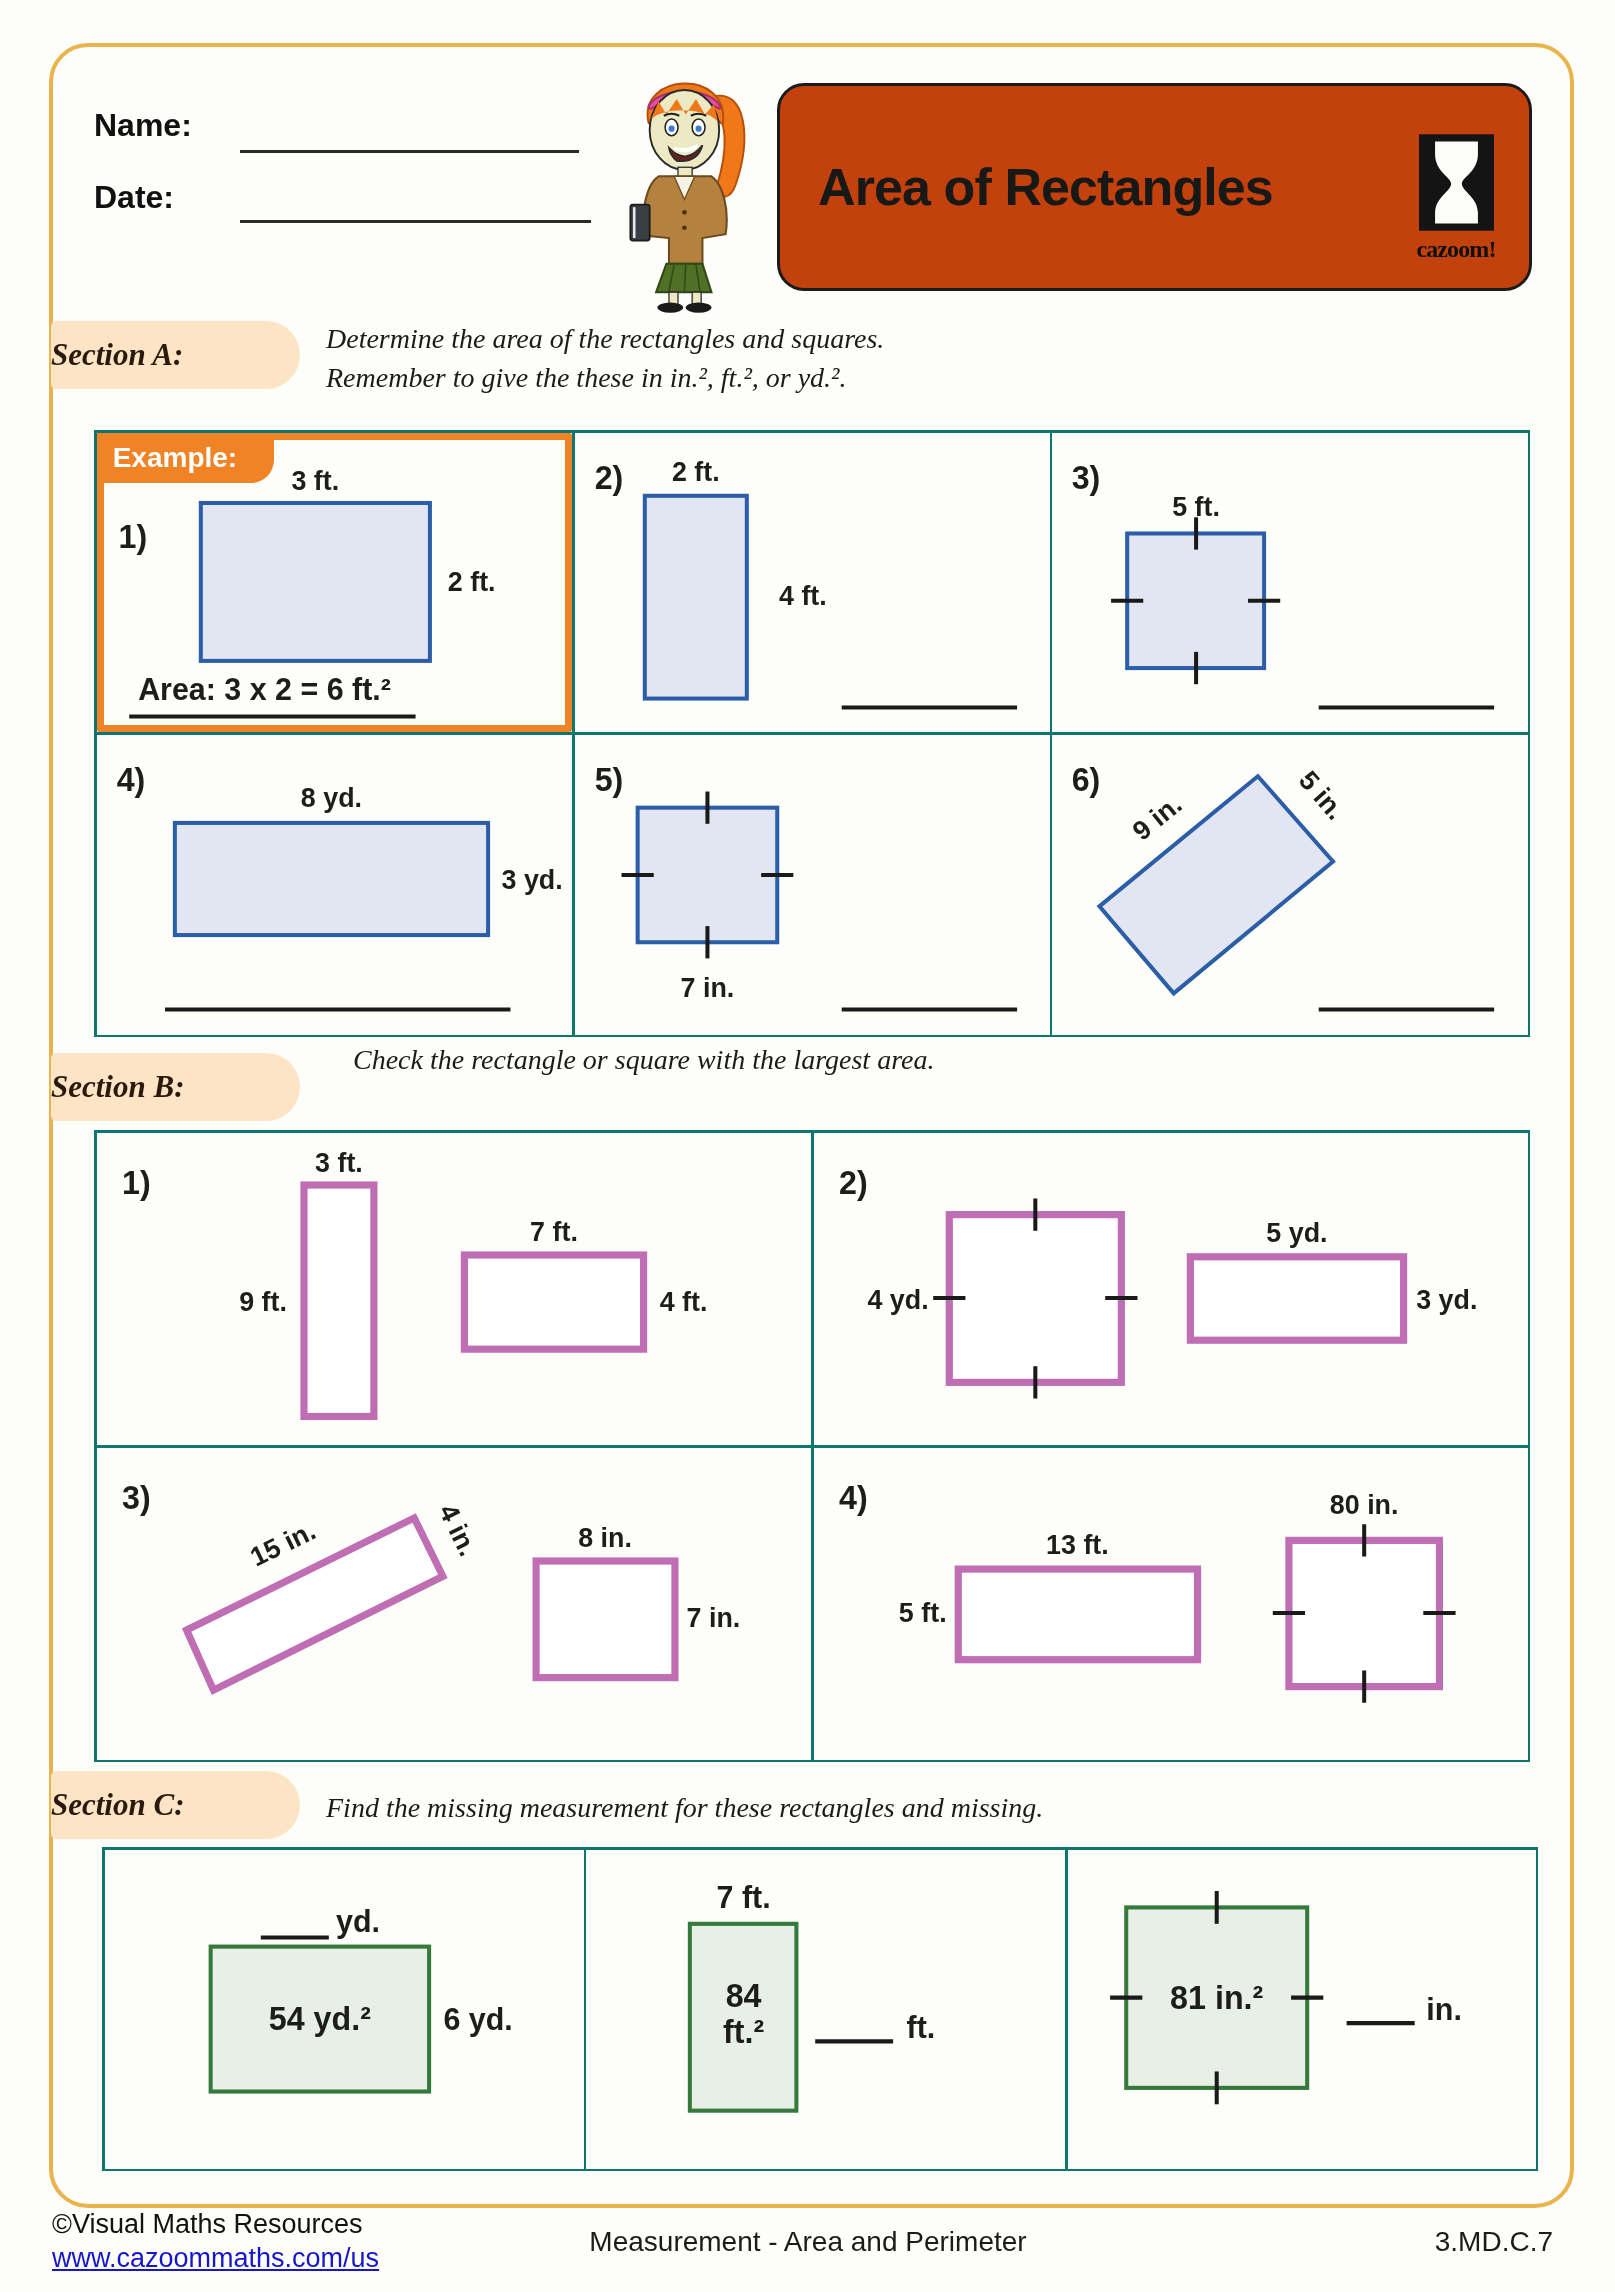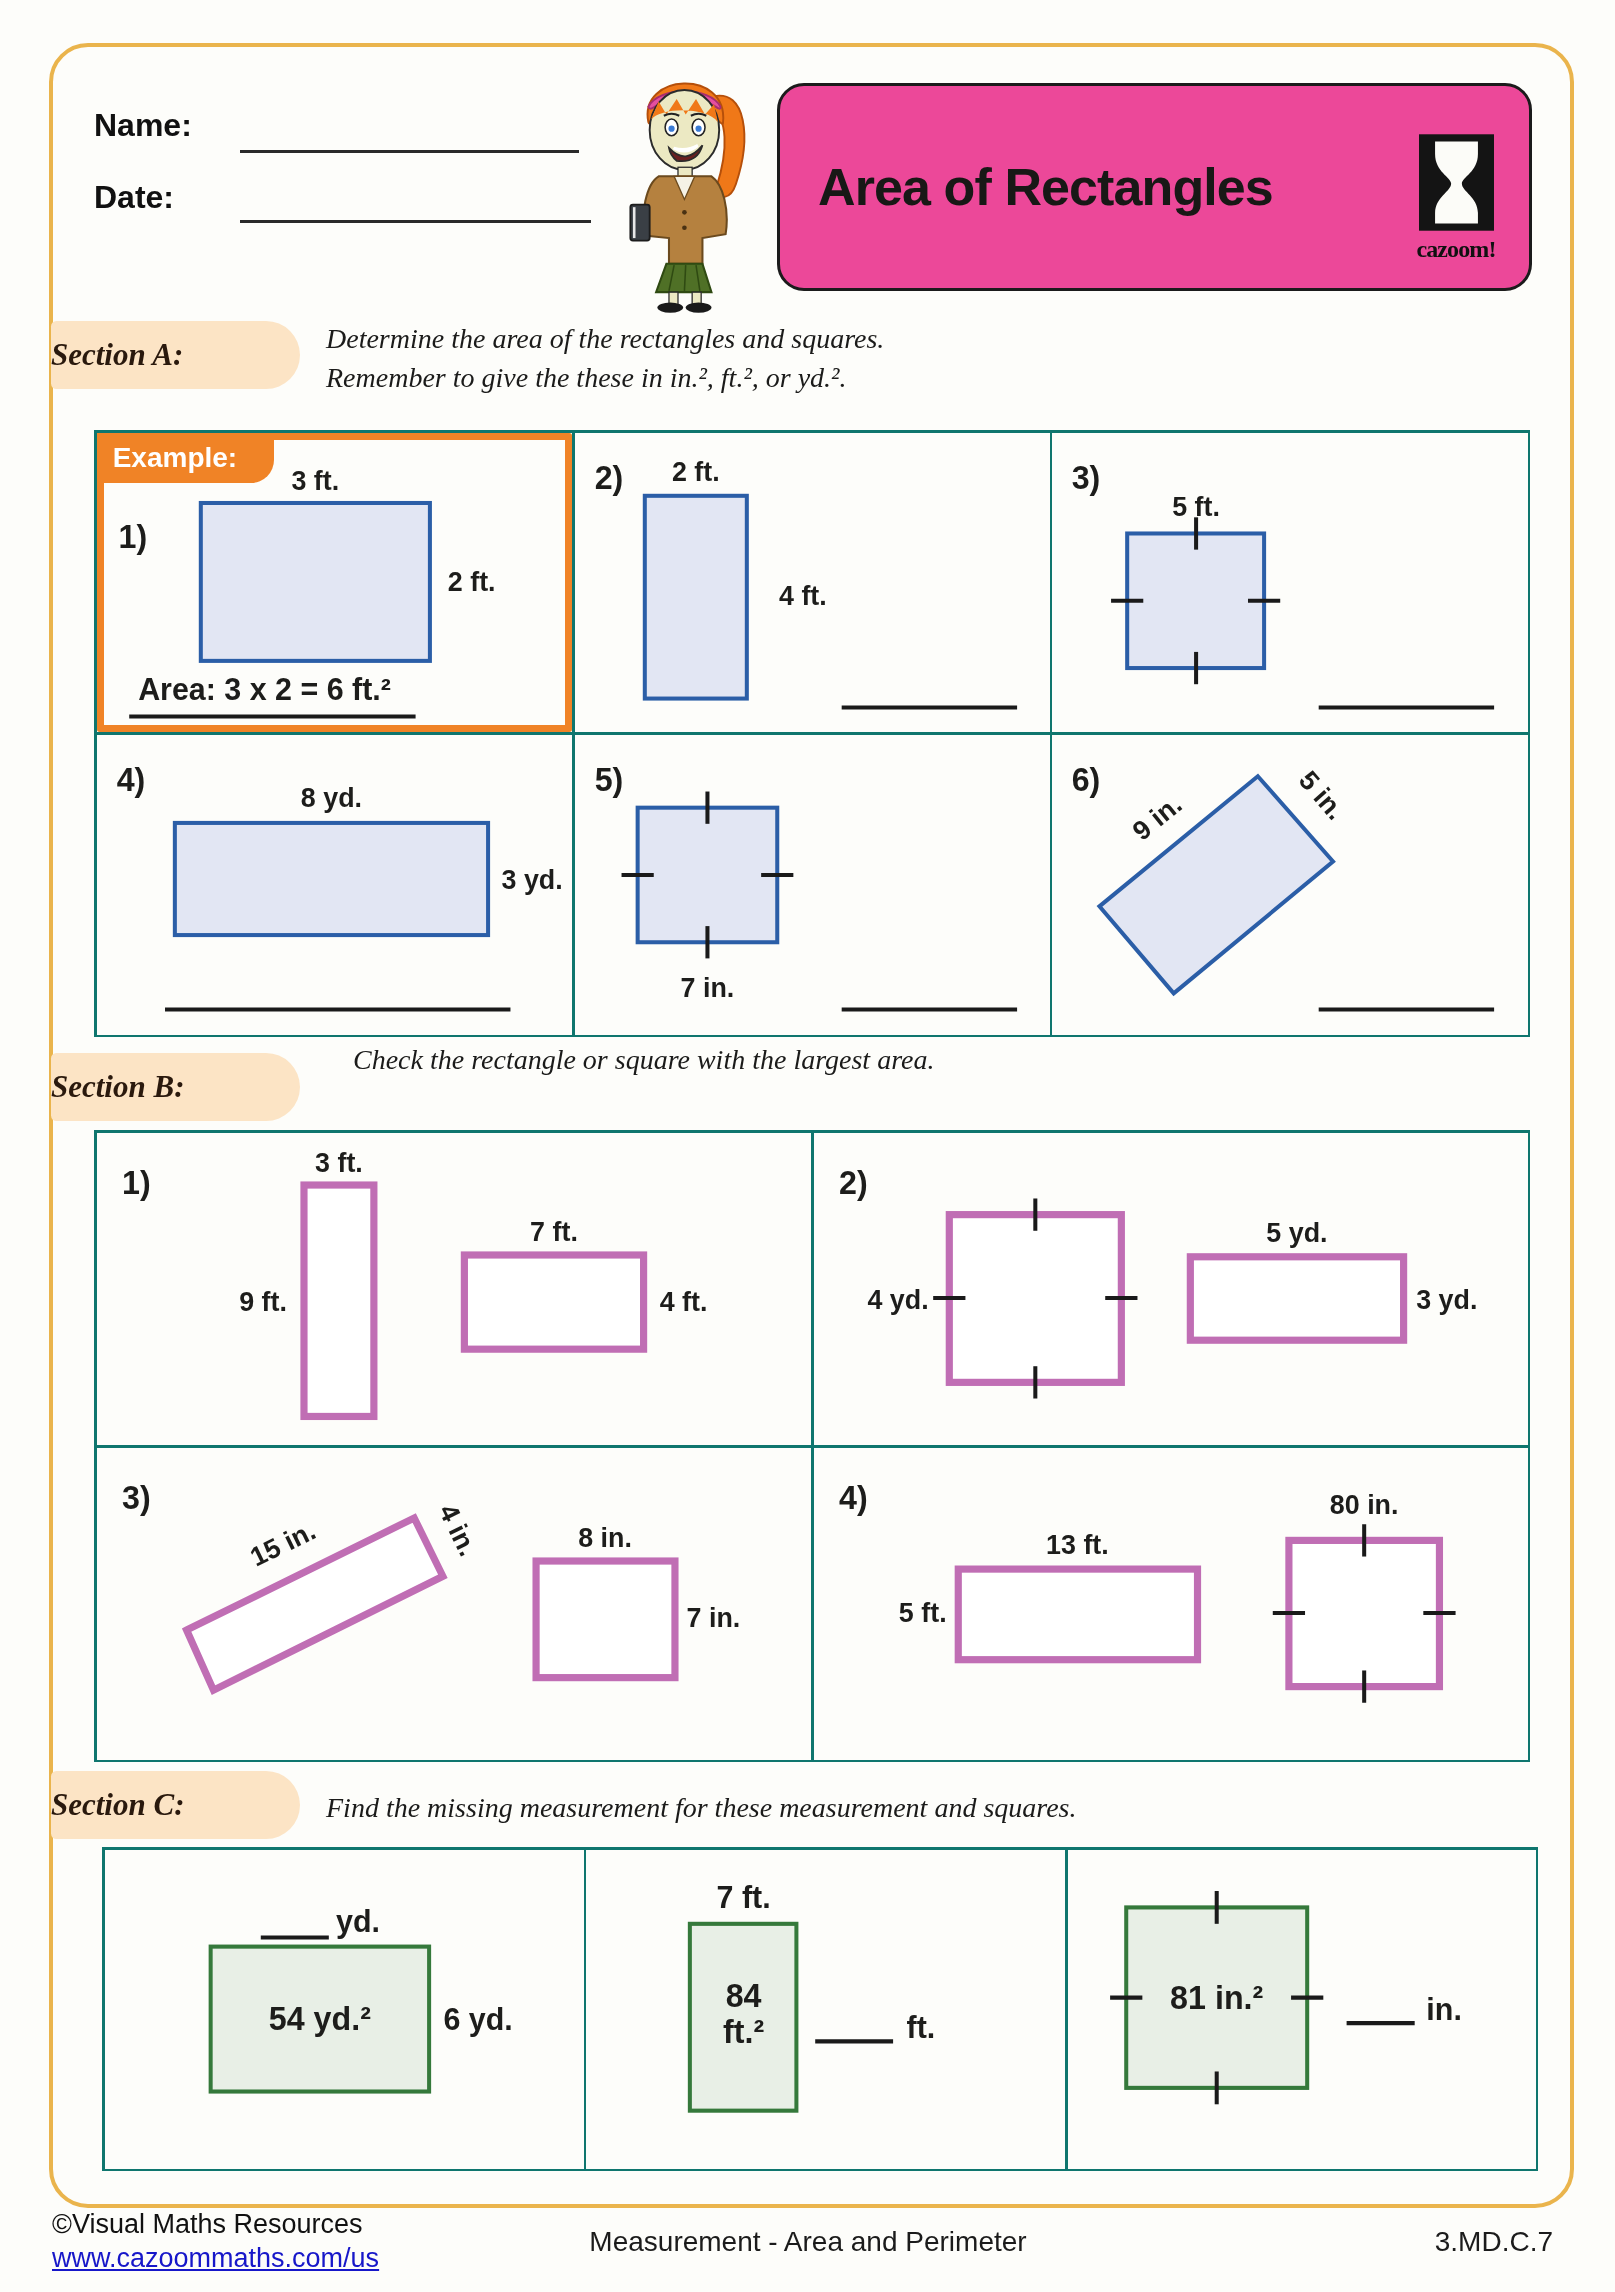--- a/index.html
+++ b/index.html
@@ -11,21 +11,21 @@
   }
   .page-border{
     position:absolute;left:49px;top:43px;width:1517px;height:2157px;
     border:4.5px solid #eab44c;border-radius:39px;background:transparent;
   }
   
   .field-label{position:absolute;font:700 32px "Liberation Sans",sans-serif;color:#111;}
   .write-line{position:absolute;height:2.7px;background:#2a2a2a;}
   .title-box{
     position:absolute;left:777px;top:83px;width:749px;height:202px;
-    background:#ec4899;border:3.6px solid #1b1b1b;border-radius:27px;
+    background:#c2410c;border:3.6px solid #1b1b1b;border-radius:27px;
   }
   .title-text{
     position:absolute;left:38px;top:50%;transform:translateY(-50%);
     font:800 52px "Liberation Sans",sans-serif;color:#181816;letter-spacing:-0.9px;white-space:nowrap;
   }
   .logo{position:absolute;right:30px;top:48px;width:86px;text-align:center;}
   .logo-text{font:700 24px "Liberation Serif",serif;color:#111;letter-spacing:-0.9px;margin-top:1.8px;}
   
   .section-pill{
     position:absolute;left:51px;width:249px;height:68px;background:#fce4c5;
@@ -265,21 +265,21 @@
       <line class="tick" x1="512" y1="184" x2="548" y2="184"></line>
       <line class="tick" x1="680" y1="184" x2="716" y2="184"></line>
       <text class="dim" x="614" y="74" text-anchor="middle">80 in.</text>
     </svg>
   </div>
 </div>
 
 <div class="section-pill" style="top:1771px;">
   <span>Section C:</span>
 </div>
-<div class="instruction" style="top:1788px;">Find the missing measurement for these measurement and squares.</div>
+<div class="instruction" style="top:1788px;">Find the missing measurement for these rectangles and missing.</div>
 
 <div class="grid" style="left:102px;top:1847px;width:1431px;height:319px;grid-template-columns:479px 479px 1fr;grid-template-rows:1fr;text-align:right;">
 
   <div class="cell">
     <svg viewBox="0 0 535 350" preserveAspectRatio="none">
       <rect class="green-shape" x="118" y="106" width="244" height="159"></rect>
       <line class="ansline" x1="174" y1="96" x2="250" y2="96"></line>
       <text class="dimbig" x="258" y="90">yd.</text>
       <text class="areain" x="240" y="198" text-anchor="middle">54 yd.²</text>
       <text class="dimbig" x="378" y="198">6 yd.</text>

